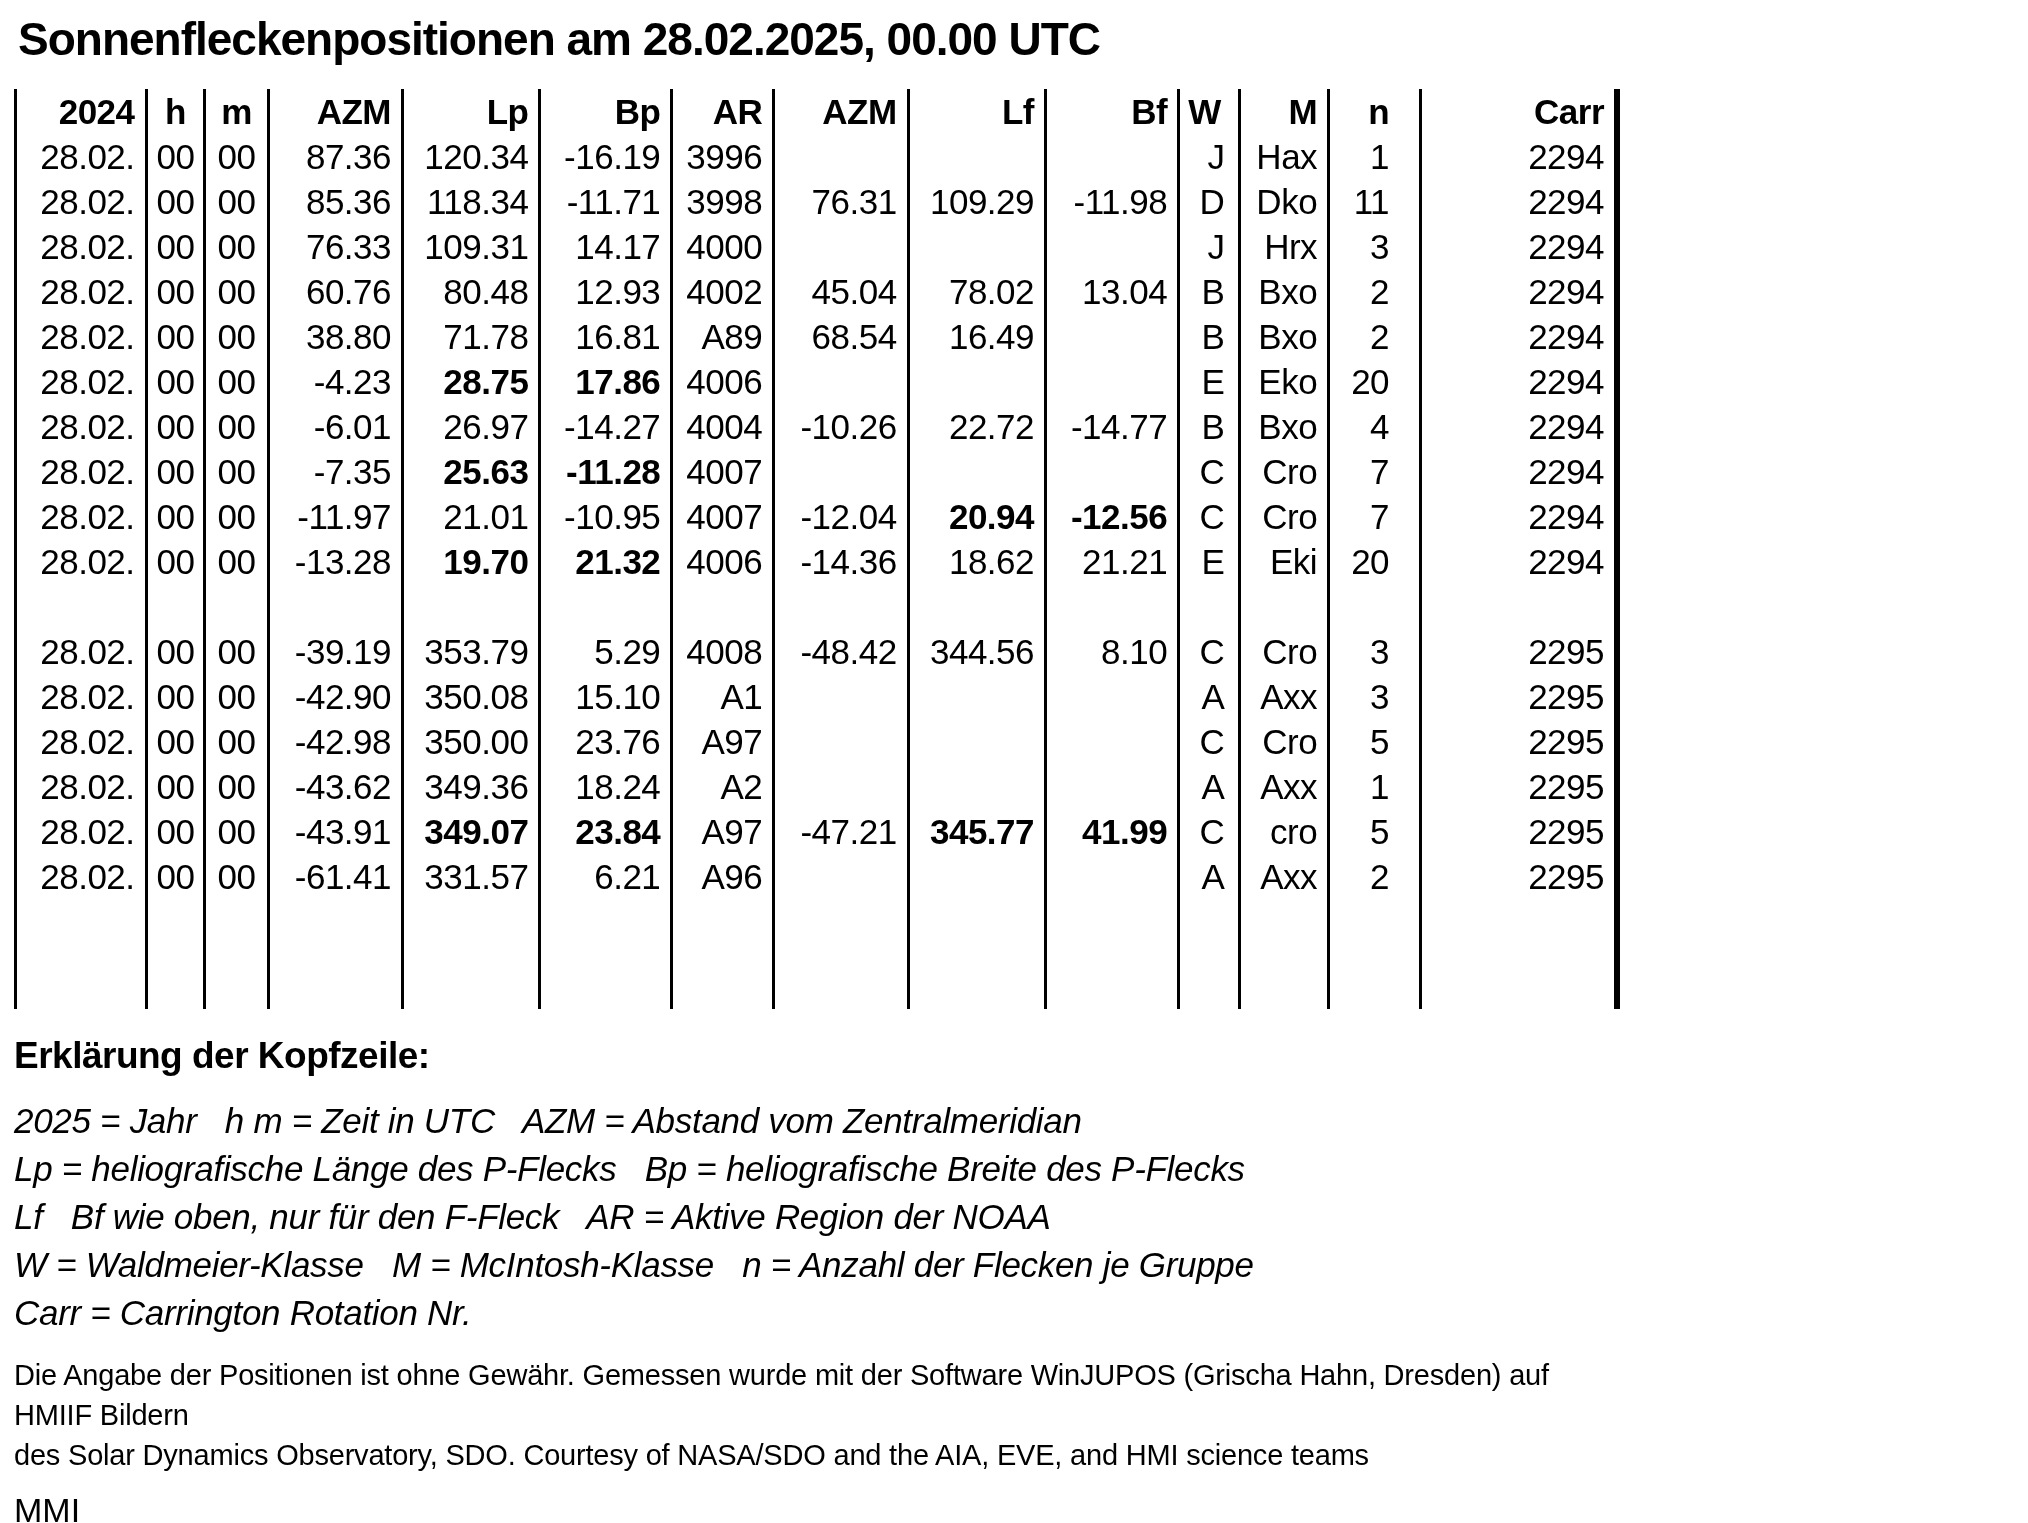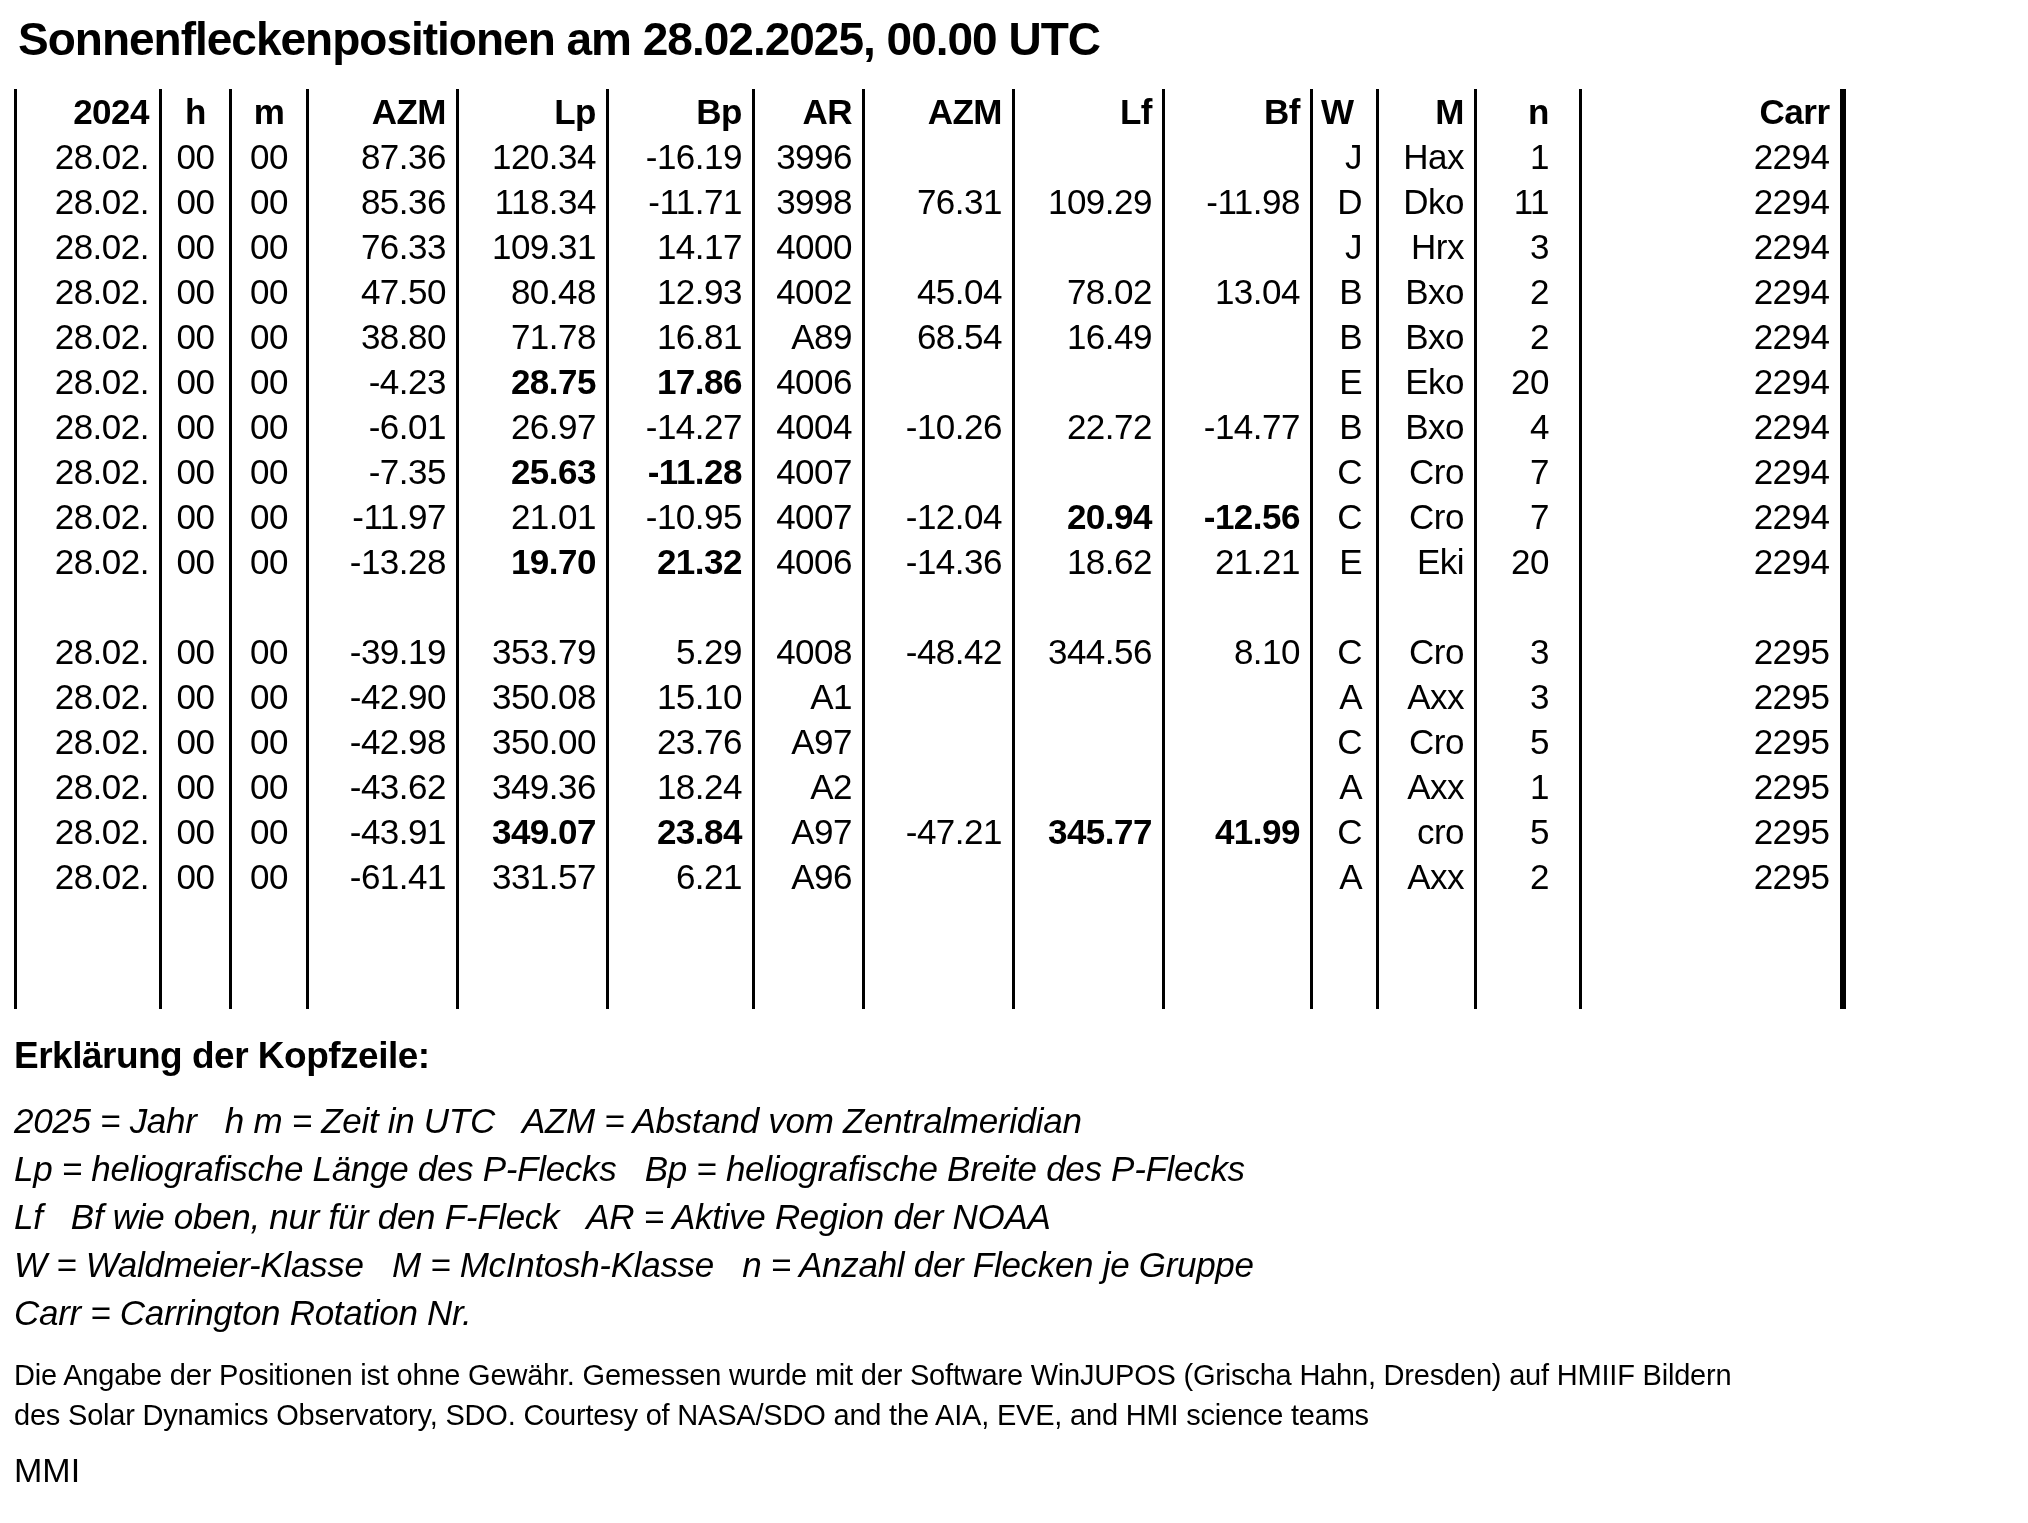--- a/index.html
+++ b/index.html
@@ -1,17 +1,17 @@
 <!DOCTYPE html>
 <html><head>
 <meta charset="utf-8">
 <style>
   html,body { margin:0; padding:0; background:#ffffff; color:#000000;
               font-family:"Liberation Sans", sans-serif; }
-  .page { width:2028px; height:1523px; overflow:hidden; background:#fff; }
+  .page { width:1620px; height:1523px; overflow:hidden; background:#fff; }
 
   .title { padding:12px 0 0 18px; font-size:46px; font-weight:bold; letter-spacing:-1px; }
 
   table.sunspots { margin:23px 0 0 14px; border-collapse:collapse; table-layout:fixed; }
   table.sunspots th, table.sunspots td {
       height:45px; line-height:45px; padding:0 10px 0 0;
       font-size:35px; letter-spacing:-0.5px; text-align:right;
       white-space:nowrap; overflow:hidden; vertical-align:middle;
       border-right:3px solid #000;
   }
@@ -121,21 +121,21 @@
           <td></td>
           <td class="col-w">J</td>
           <td>Hrx</td>
           <td class="col-n">3</td>
           <td>2294</td>
         </tr>
         <tr>
           <td>28.02.</td>
           <td class="col-h">00</td>
           <td class="col-m">00</td>
-          <td>47.50</td>
+          <td>60.76</td>
           <td>80.48</td>
           <td>12.93</td>
           <td>4002</td>
           <td>45.04</td>
           <td>78.02</td>
           <td>13.04</td>
           <td class="col-w">B</td>
           <td>Bxo</td>
           <td class="col-n">2</td>
           <td>2294</td>

